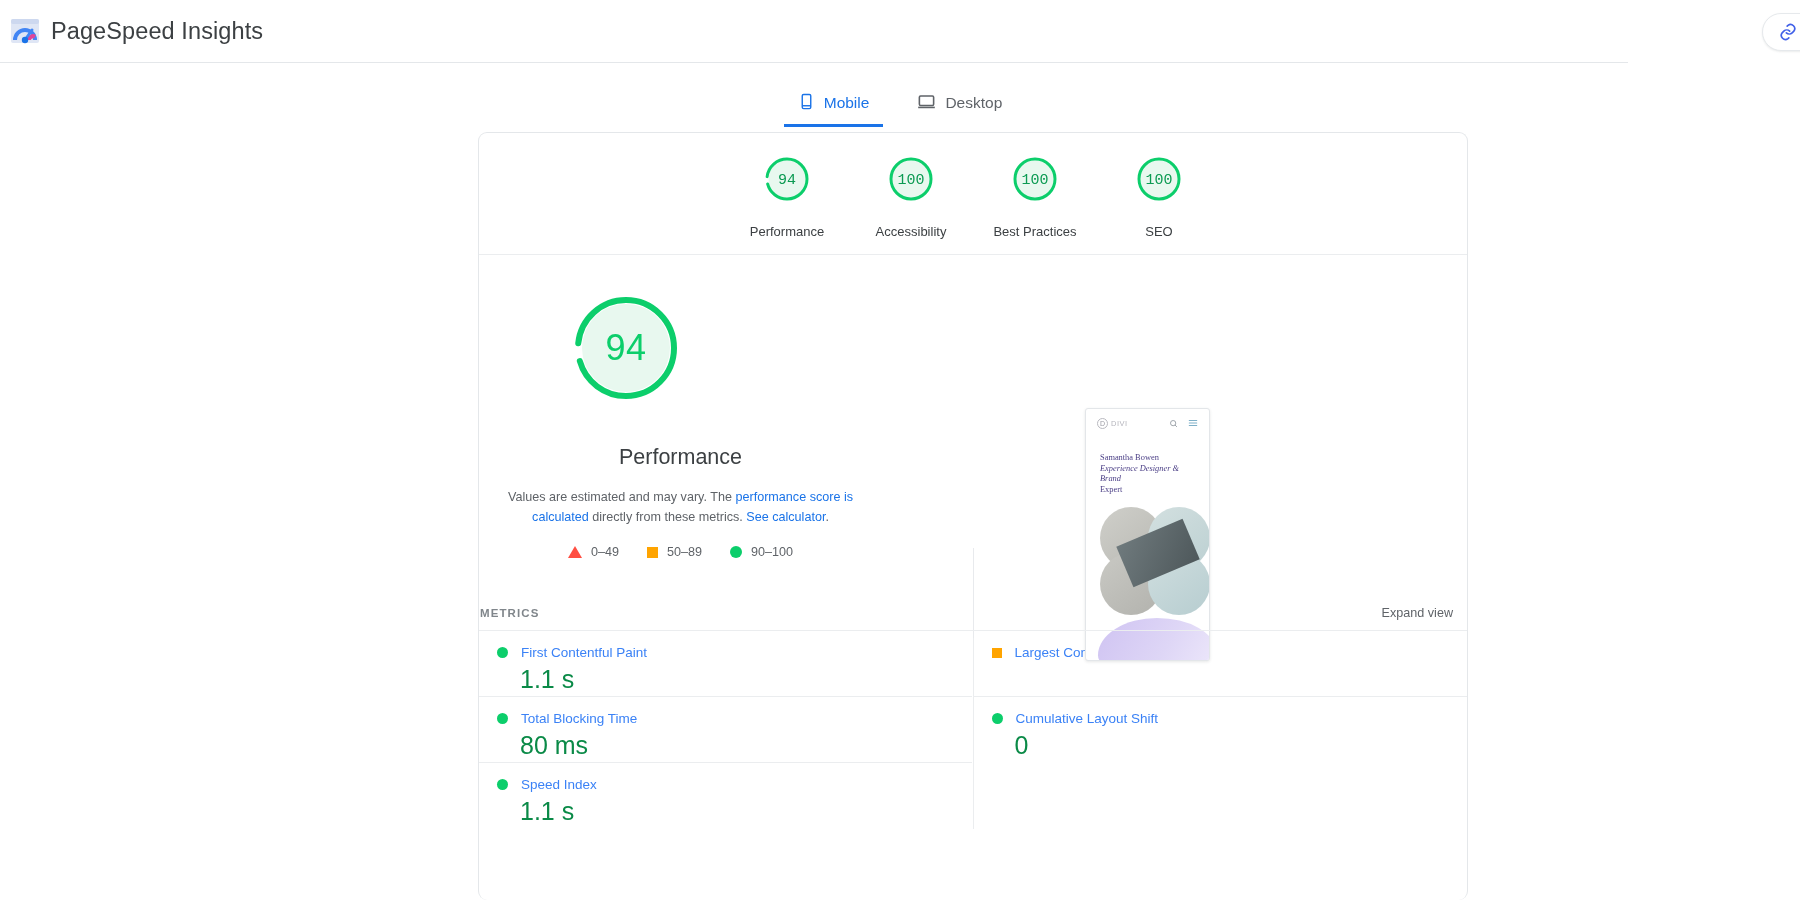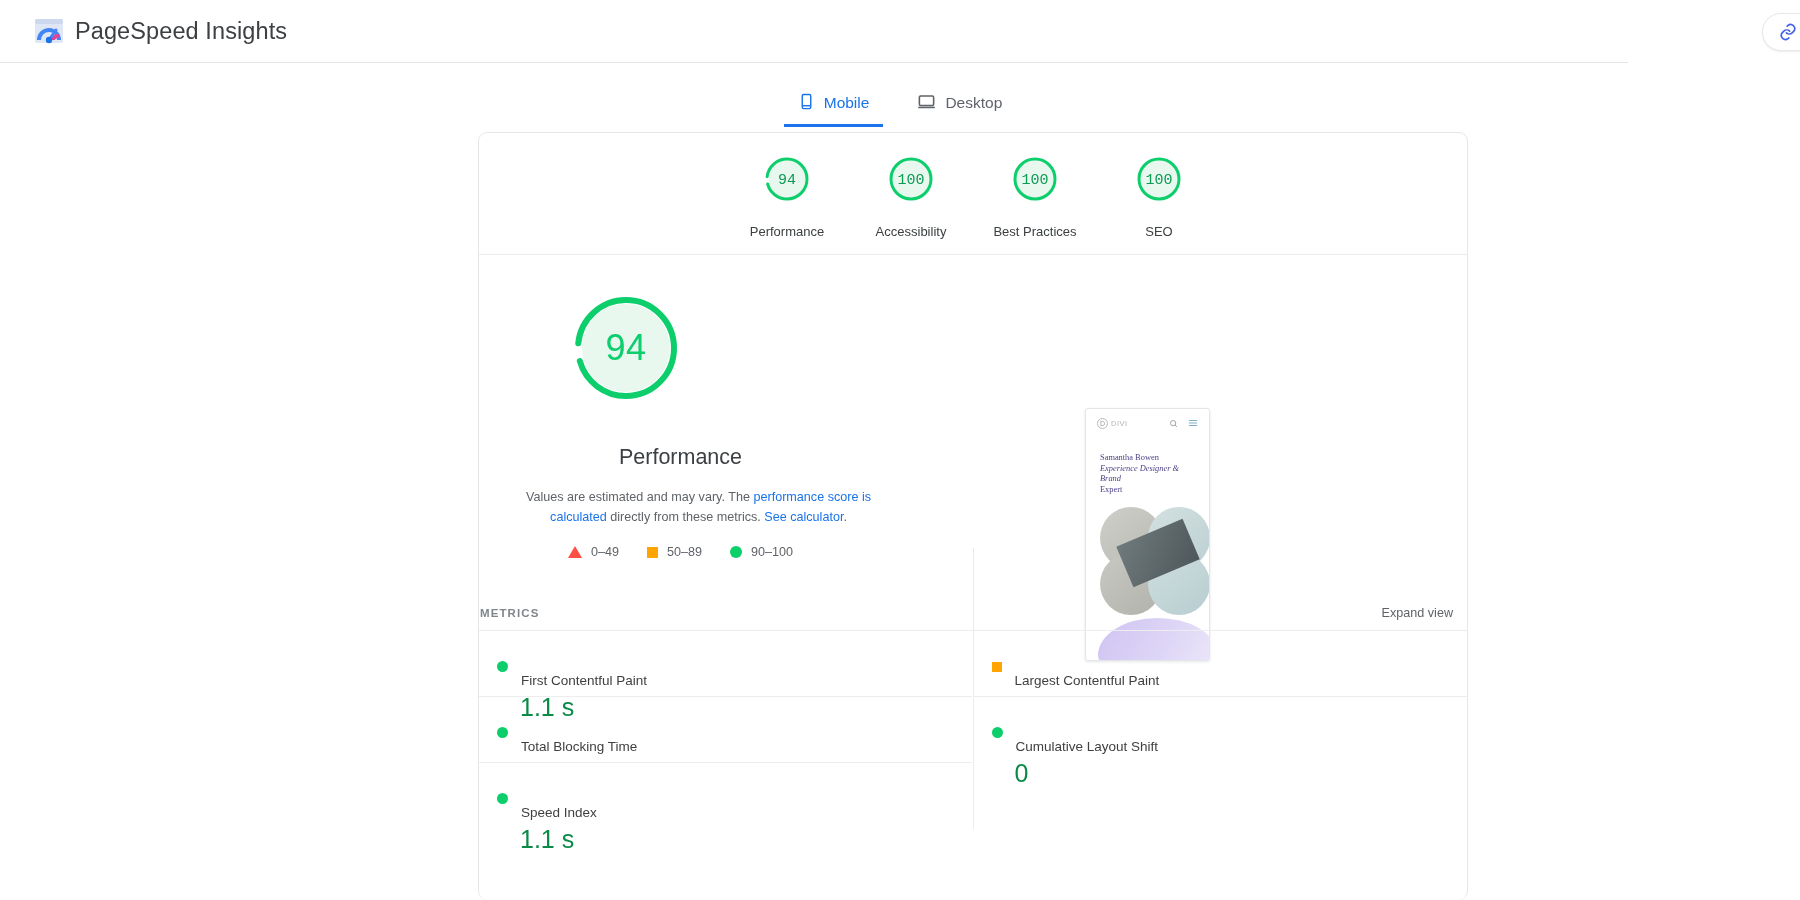--- a/index.html
+++ b/index.html
@@ -9,21 +9,21 @@
     font-family: "Liberation Sans", sans-serif;
     overflow: hidden;
   }
 
   
   .appbar {
     position: absolute; top: 0; left: 0;
     width: 1628px; height: 63px;
     background: #ffffff;
     border-bottom: 1px solid #e4e7ea;
-    display: flex; align-items: center; padding-left: 24px;
+    display: flex; align-items: center;
   }
   .brand { display: flex; align-items: center; padding-left: 10px; }
   .brand-logo { width: 30px; height: 30px; margin-right: 11px; flex: none; }
   .brand-title {
     font-size: 23.5px; color: #3c4043; letter-spacing: .1px;
     font-weight: 400; white-space: nowrap;
   }
   .appbar-actions {
     position: absolute; top: 13px; left: 1762px;
     height: 38px; min-width: 120px;
@@ -80,21 +80,21 @@
   .big-num {
     position: absolute; left: 93px; top: 39px; width: 108px; height: 108px;
     display: flex; align-items: center; justify-content: center;
     font-size: 36px; color: #0cce6b; letter-spacing: .5px;
   }
   .hero-title {
     position: absolute; left: 0; top: 190px; width: 403px;
     text-align: center; font-size: 21.5px; color: #3c4043; font-weight: 400;
   }
   .hero-desc {
-    position: absolute; left: 18px; top: 232px; width: 403px;
+    position: absolute; left: 0; top: 232px; width: 403px;
     text-align: center; font-size: 12.6px; line-height: 20px; color: #5f6368;
   }
   .hero-desc a { color: #1a73e8; text-decoration: none; cursor: pointer; }
   .legend {
     position: absolute; left: 0; top: 290px; width: 403px;
     display: flex; align-items: center; justify-content: center; gap: 28px;
   }
   .legend-item { display: flex; align-items: center; gap: 9px;
                  font-size: 12.6px; color: #5f6368; }
   .swatch-tri {
@@ -163,21 +163,21 @@
   .metrics-col { width: 50%; }
   .metric {
     padding: 14px 0 13px 18px; border-bottom: 1px solid #ebedef;
     cursor: pointer; height: 66px;
   }
   .metric.last { border-bottom: none; }
   .metric.blank { border-bottom: none; height: 66px; padding: 0; }
   .metric-top { display: flex; align-items: center; gap: 13px; }
   .m-sq { width: 10px; height: 10px; flex: none; }
   .m-ci { width: 11px; height: 11px; border-radius: 50%; flex: none; }
-  .metric-name { font-size: 13.5px; color: #404040; margin-top: 28px; }
+  .metric-name { font-size: 13.5px; color: #3b82f6; }
   .metric-value { margin: 5px 0 0 23px; font-size: 25px; }
 
   .col-left .metric { margin-right: 1px; }
   .colsep { width: 1px; background: #ebedef; }
 </style>
 </head>
 <body>
 
 <div class="appbar">
   <div class="brand">
@@ -359,20 +359,21 @@
           <span class="m-ci" style="background:#0cce6b"></span>
           <span class="metric-name">First Contentful Paint</span>
         </div>
         <div class="metric-value" style="color:#0a8a47">1.1 s</div>
       </div>
       <div class="metric">
         <div class="metric-top">
           <span class="m-ci" style="background:#0cce6b"></span>
           <span class="metric-name">Total Blocking Time</span>
         </div>
+        <div class="metric-value" style="color:#0a8a47">80 ms</div>
       </div>
       <div class="metric last">
         <div class="metric-top">
           <span class="m-ci" style="background:#0cce6b"></span>
           <span class="metric-name">Speed Index</span>
         </div>
         <div class="metric-value" style="color:#0a8a47">1.1 s</div>
       </div>
     </div>
 

